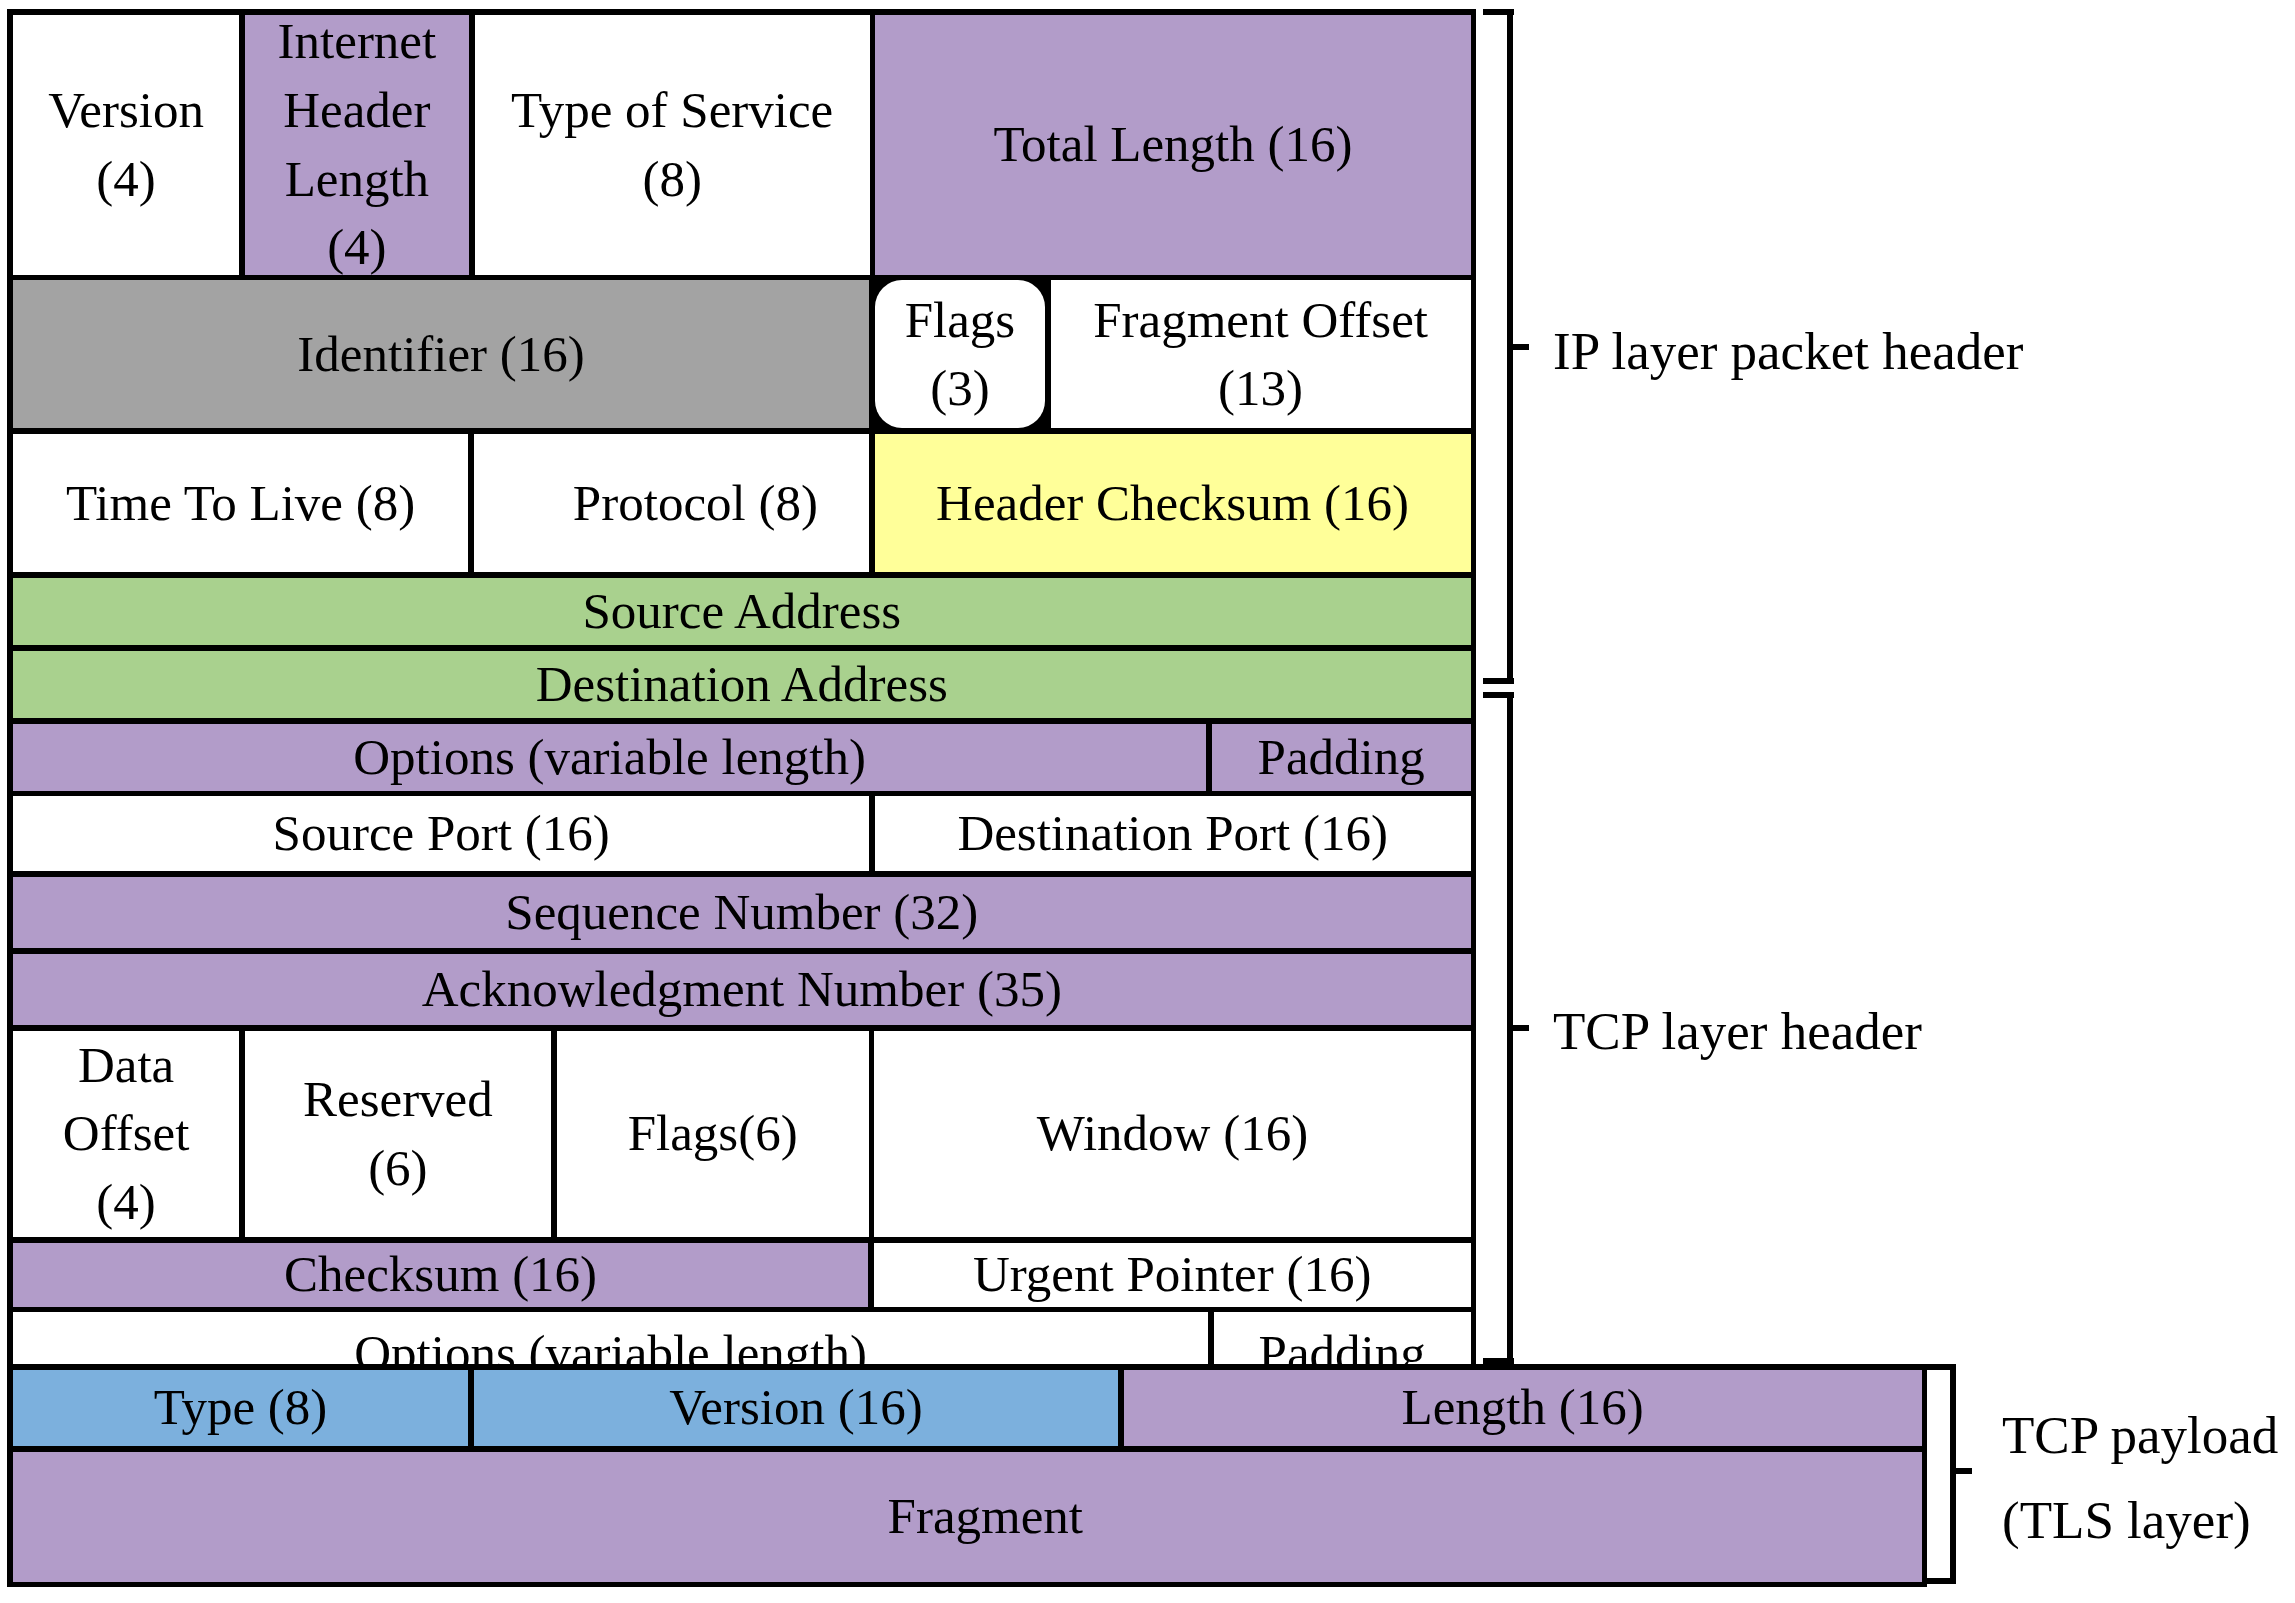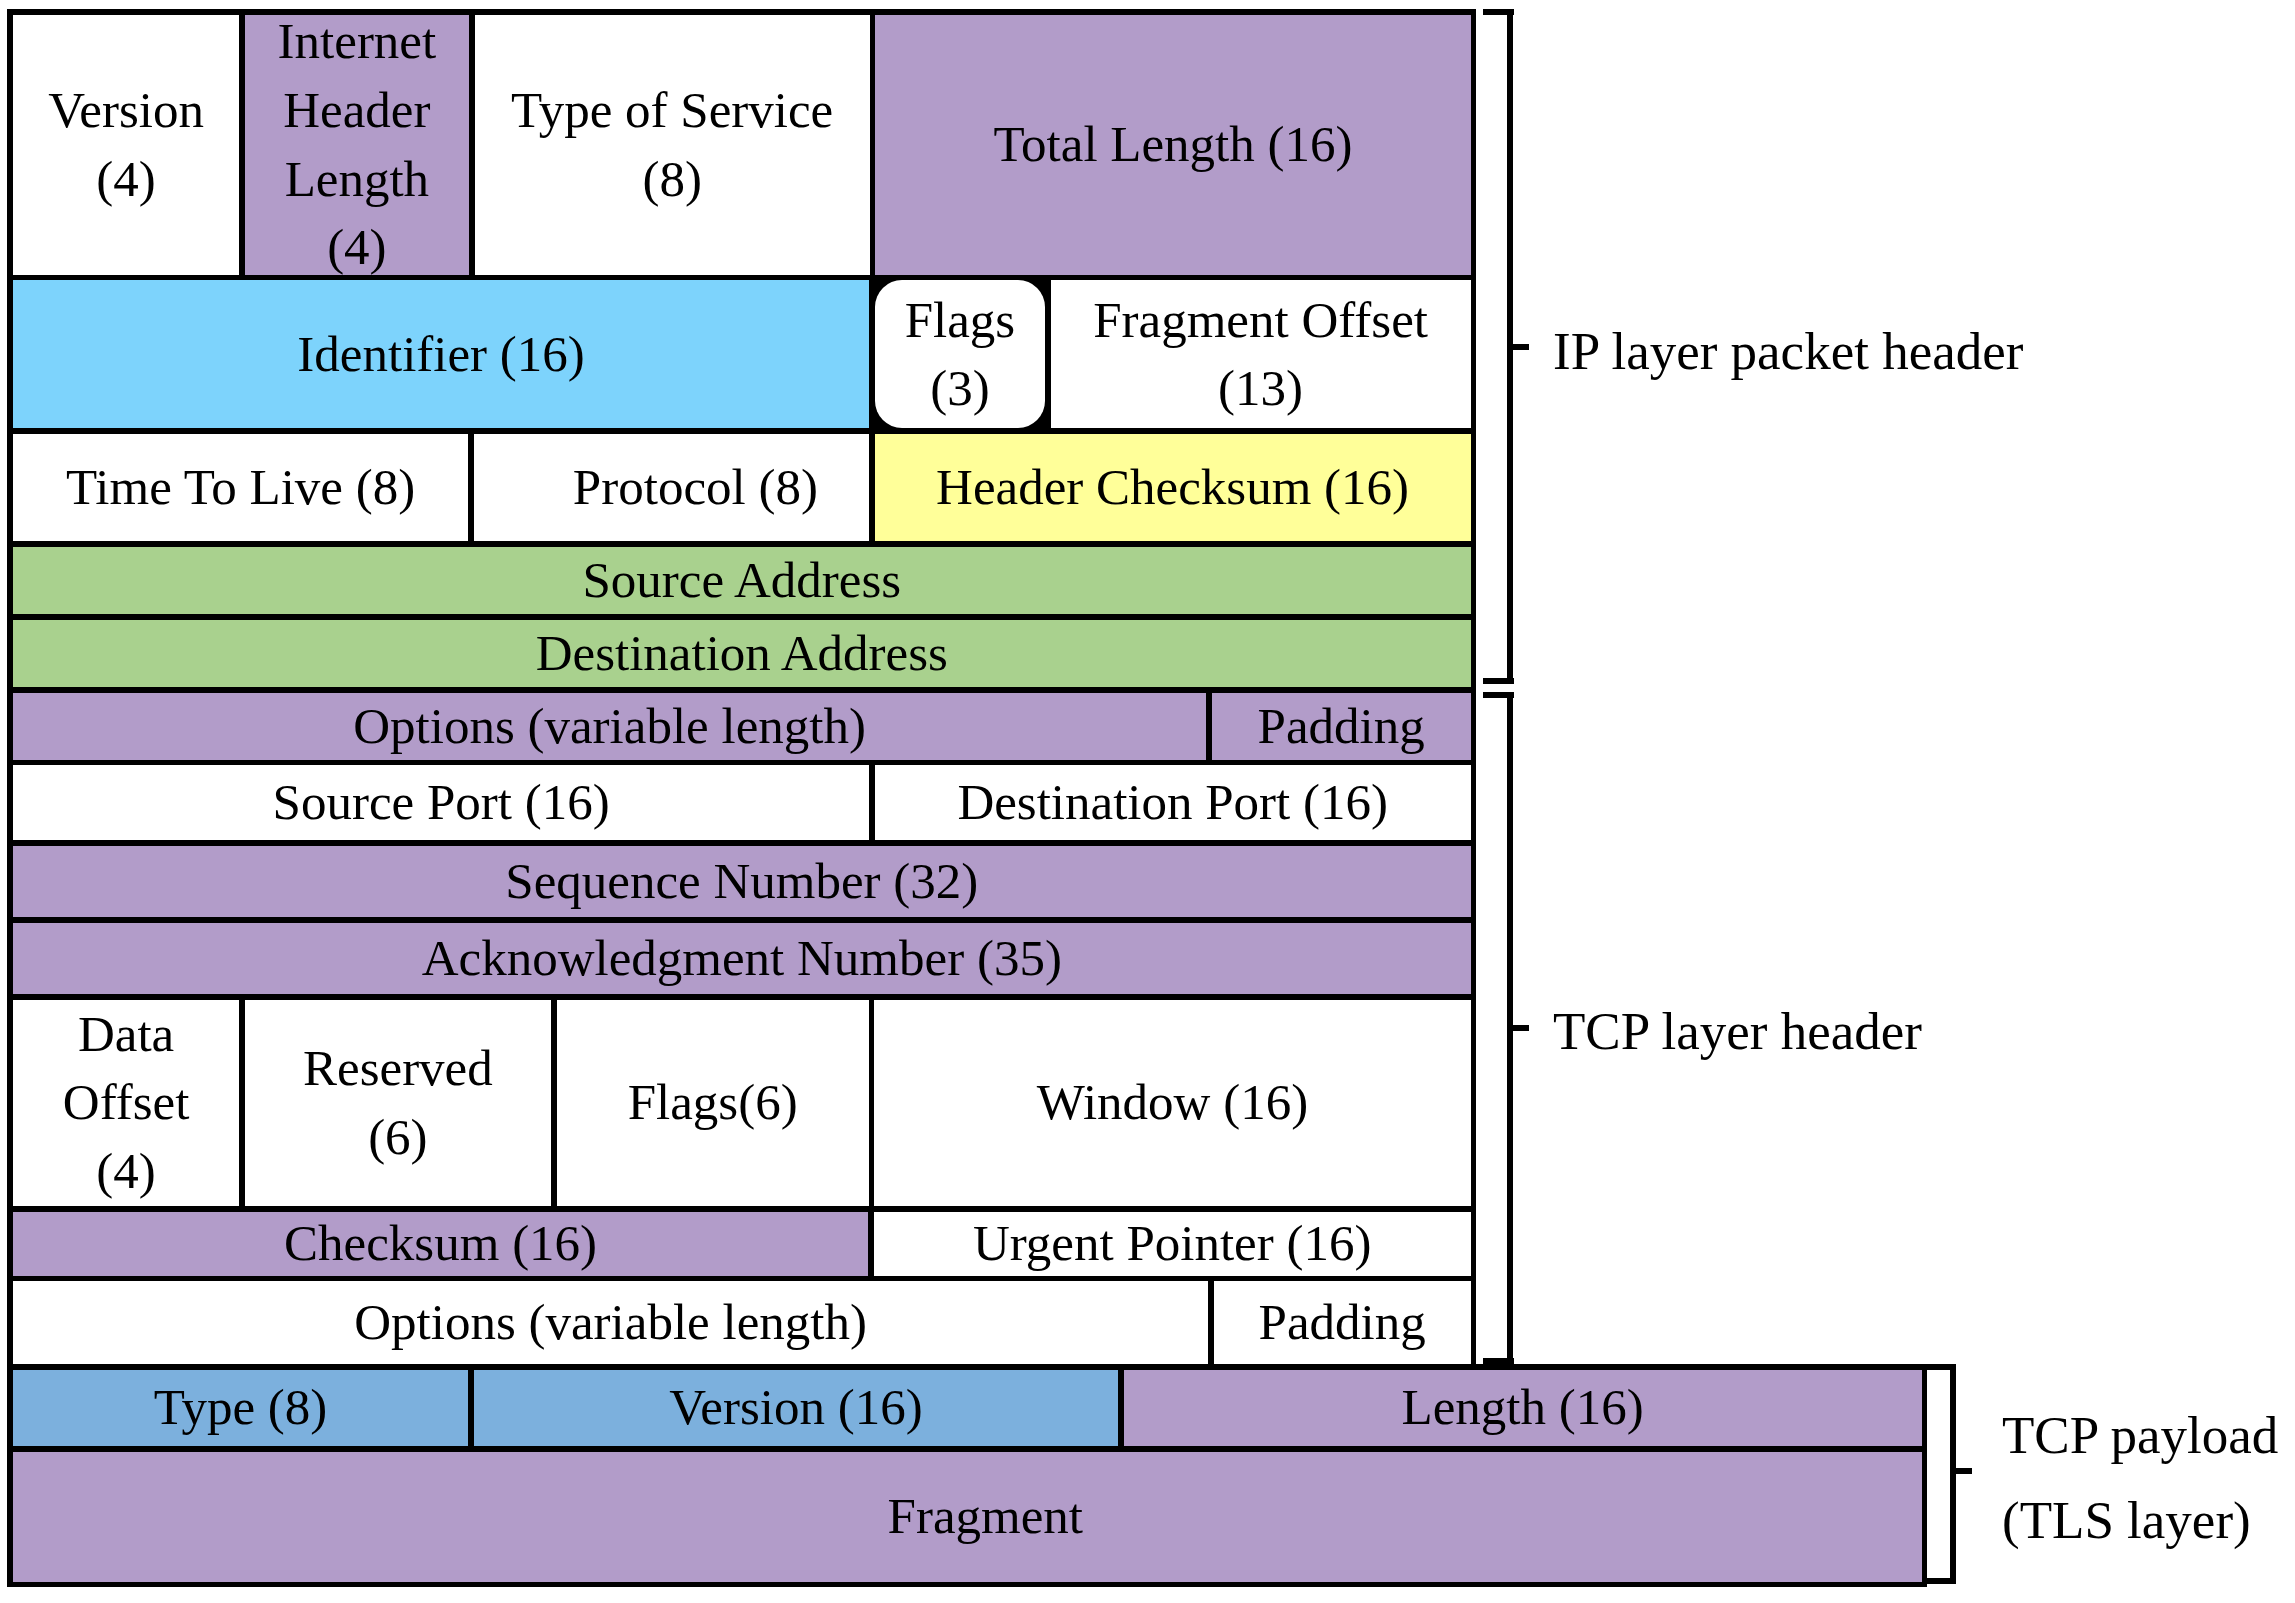--- a/index.html
+++ b/index.html
@@ -37,28 +37,28 @@
       <div class="cell" style="flex: 0 0 224px; background: rgb(178, 156, 201);">Internet
 Header
 Length
 (4)</div>
       <div class="cell" style="flex: 0 0 395px; background: rgb(255, 255, 255);">Type of Service
 (8)</div>
       <div class="cell" style="flex: 1 1 0px; background: rgb(178, 156, 201);">Total Length (16)</div>
     </div>
 
     <div class="row" style="height:148px;">
-      <div class="cell" style="flex: 0 0 856px; background: #7dd3fc;">Identifier (16)</div>
+      <div class="cell" style="flex: 0 0 856px; background: #a3a3a3;">Identifier (16)</div>
       <div class="cell" style="flex: 0 0 170px; background: rgb(255, 255, 255); border-radius: 27px;">Flags
 (3)</div>
       <div class="cell" style="flex: 1 1 0px; background: rgb(255, 255, 255);">Fragment Offset
 (13)</div>
     </div>
 
-    <div class="row" style="height:107px;">
+    <div class="row" style="height:138px;">
       <div class="cell" style="flex: 0 0 455px; background: rgb(255, 255, 255);">Time To Live (8)</div>
       <div class="cell" style="flex: 0 0 395px; background: rgb(255, 255, 255); padding-left: 48px;">Protocol (8)</div>
       <div class="cell" style="flex: 1 1 0px; background: rgb(255, 255, 153);">Header Checksum (16)</div>
     </div>
 
     <div class="row" style="height:67px;">
       <div class="cell" style="flex: 1 1 0px; background: rgb(169, 209, 142);">Source Address</div>
     </div>
 
     <div class="row" style="height:67px;">

